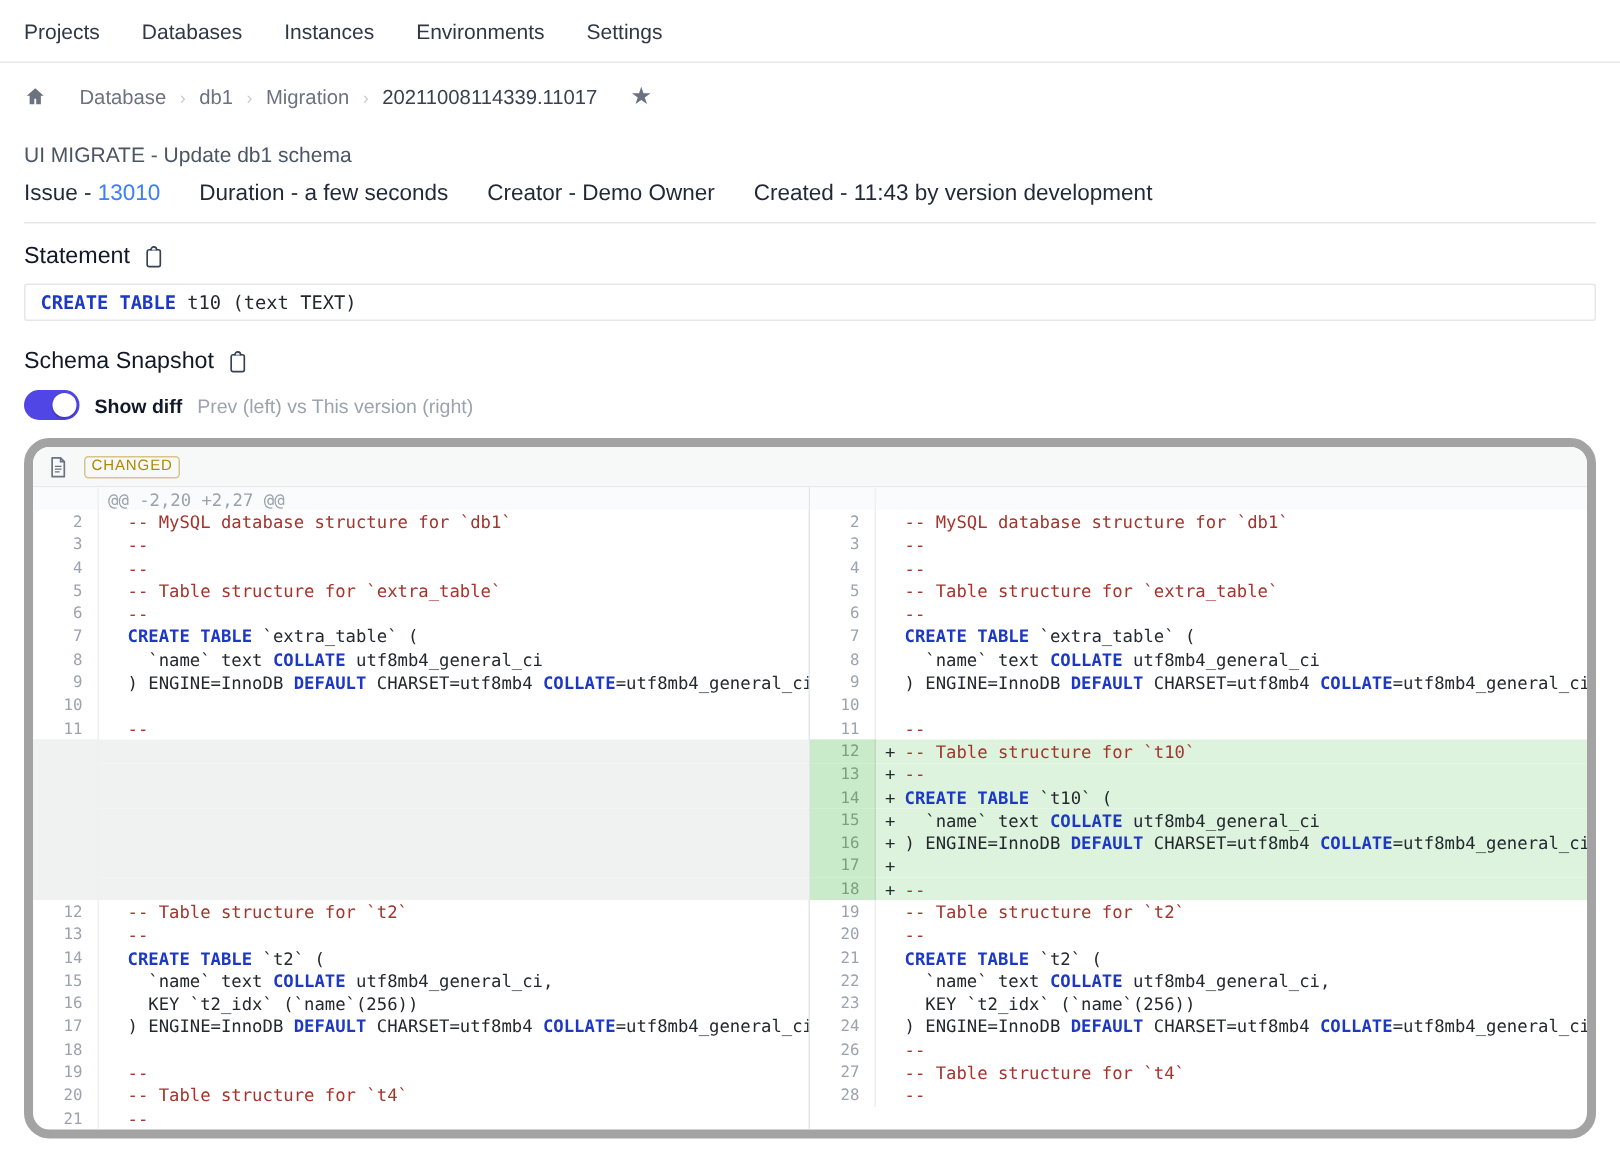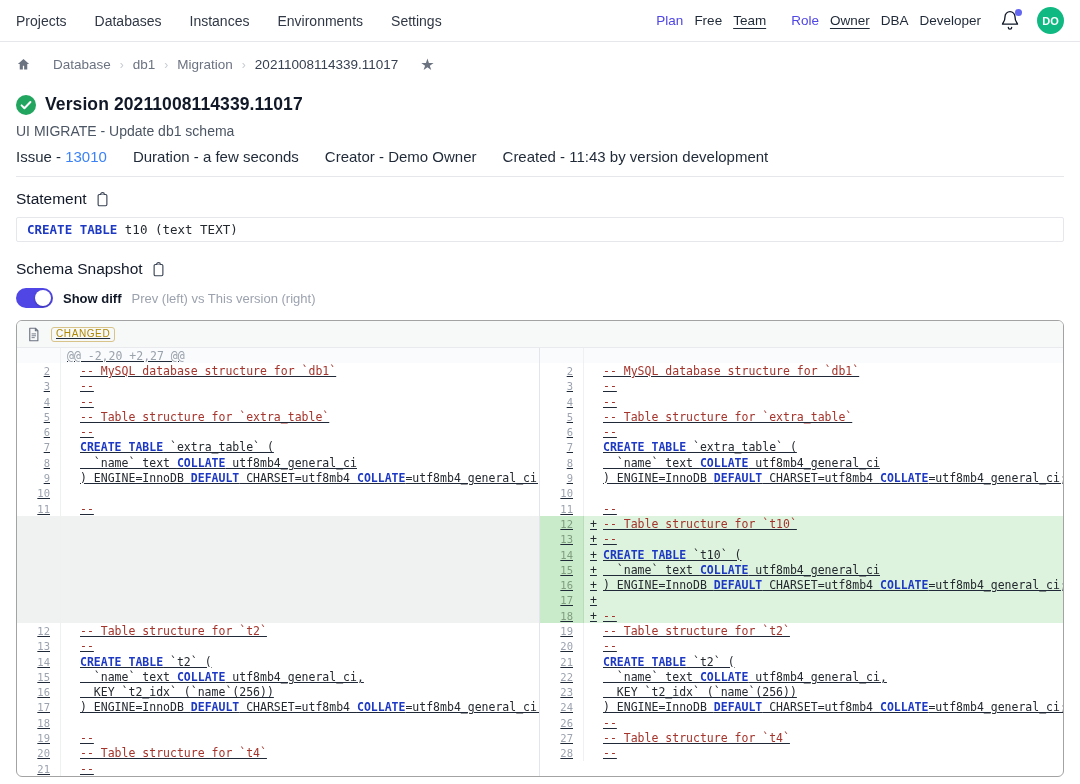--- a/index.html
+++ b/index.html
@@ -55,21 +55,21 @@
 
   .snap-head { margin-top:18px; }
   .toggle-row { display:flex; align-items:center; gap:10px; margin-top:10px; }
   .toggle { width:37px; height:20px; border-radius:10px; background:#4f46e5; position:relative; cursor:pointer; flex:none; }
   .toggle .knob { position:absolute; top:2px; right:2px; width:16px; height:16px; border-radius:50%;
     background:#fff; box-shadow:0 1px 2px rgba(0,0,0,.25); }
   .toggle-label { font-size:13px; font-weight:700; color:#111827; }
   .toggle-hint { font-size:13px; color:#9ca3af; }
 
   
-  .diff { margin:12px 16px 0 16px; border:1px solid #a3a3a3; border-radius:6px; overflow:hidden;text-decoration:underline; }
+  .diff { margin:12px 16px 0 16px; border:6px solid #a3a3a3; border-radius:17px; overflow:hidden; }
   .diff-head { height:27px; background:#f7f8f8; border-bottom:1px solid #e8eaed;
     display:flex; align-items:center; gap:10px; padding:0 9px; }
   .doc-ic svg { width:15px; height:15px; display:block; }
   .badge { font-size:10px; font-weight:500; letter-spacing:.6px; color:#b08800;
     border:1px solid #d8c38a; border-radius:3px; padding:1px 4px 2px 4px; line-height:1; }
 
   .diff-body { display:flex; font-family:"DejaVu Sans Mono", monospace; }
   .pane { width:50%; }
   .pane.left { border-right:1px solid #e2e5e9; }
   .drow { display:flex; height:15.3px; }
@@ -90,39 +90,20 @@
 <body>
 
 <div class="topnav">
   <div class="nav-items" id="nav-items">
       <span>Projects</span>
       <span>Databases</span>
       <span>Instances</span>
       <span>Environments</span>
       <span>Settings</span>
     </div>
-  <div class="nav-right">
-    <span id="nav-right-items" style="display:flex;align-items:center;gap:11px;">
-        <span class="indigo">Plan</span>
-        <span>Free</span>
-        <span class="under">Team</span>
-        <span class="indigo grp-gap">Role</span>
-        <span class="under">Owner</span>
-        <span>DBA</span>
-        <span>Developer</span>
-      </span>
-    <span class="bell">
-      <svg viewBox="0 0 24 24" fill="none" stroke="#111827" stroke-width="1.6" stroke-linecap="round" stroke-linejoin="round">
-        <path d="M18 8a6 6 0 0 0-12 0c0 7-3 7-3 9h18c0-2-3-2-3-9"></path>
-          <path d="M10 21a2 2 0 0 0 4 0"></path>
-      </svg>
-      <span class="dot"></span>
-    </span>
-    <span class="avatar">DO</span>
-  </div>
 </div>
 
 <div class="breadcrumb">
   <span class="home-ic">
     <svg viewBox="0 0 24 24" fill="#6b7280">
         <path d="M12 3l9 8h-3v9h-5v-6h-2v6H6v-9H3z"></path>
       </svg>
   </span>
   <span id="crumbs" style="display:flex;align-items:center;gap:9px;">
       <span class="crumb">Database</span>
@@ -131,29 +112,20 @@
       <span class="sep">›</span>
       <span class="crumb">Migration</span>
       <span class="sep">›</span>
       <span class="crumb last">20211008114339.11017</span>
     </span>
   <span class="star">★</span>
 </div>
 
 <div class="content">
 
-  <div class="title-row">
-    <span class="check-ic">
-      <svg viewBox="0 0 20 20">
-          <circle cx="10" cy="10" r="10" fill="#22a55e"></circle>
-          <path d="M5.6 10.4l2.8 2.8 6-6.2" stroke="#fff" stroke-width="2" fill="none" stroke-linecap="round" stroke-linejoin="round"></path>
-        </svg>
-    </span>
-    <span class="page-title">Version 20211008114339.11017</span>
-  </div>
   <div class="subtitle">UI MIGRATE - Update db1 schema</div>
   <div class="meta-row" id="meta-row">
       <span>Issue - <a>13010</a></span>
       <span>Duration - a few seconds</span>
       <span>Creator - Demo Owner</span>
       <span>Created - 11:43 by version development</span>
     </div>
 
   <div class="divider"></div>
 

